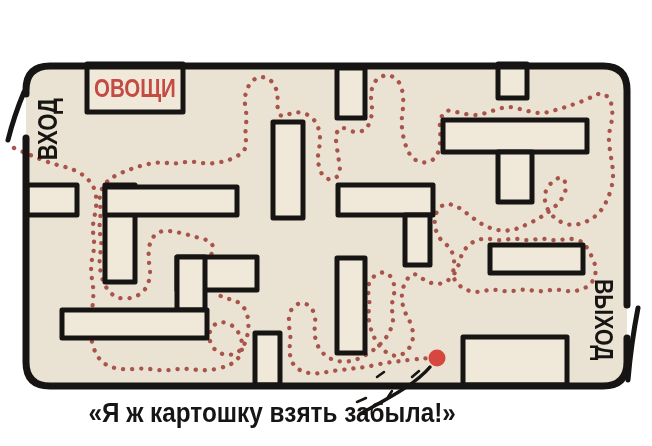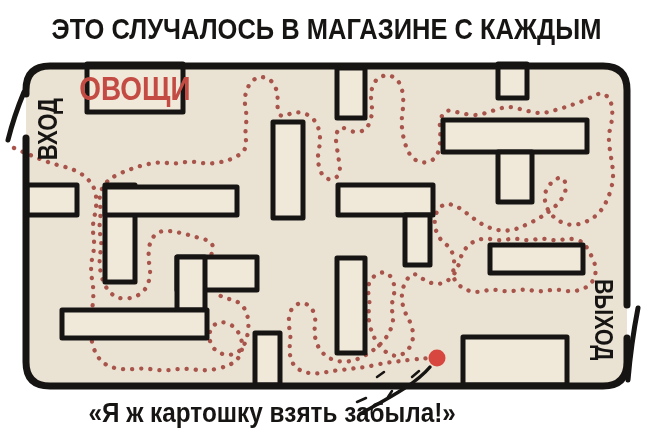--- a/index.html
+++ b/index.html
@@ -8,34 +8,31 @@
   .title{position:absolute;left:0;top:12px;width:652px;text-align:center;
          font-weight:700;font-size:30px;line-height:34px;color:#171513;white-space:nowrap;}
   .title .sq, .caption .sq{display:inline-block;transform:scaleX(0.85);transform-origin:center;}
   .caption{position:absolute;left:0;top:396px;width:544px;text-align:center;
          font-weight:700;font-size:27px;line-height:34px;color:#171513;white-space:nowrap;}
   .caption .sq{transform:scaleX(0.9);}
   svg{position:absolute;left:0;top:0;}
   .maplabel{position:absolute;display:flex;align-items:center;justify-content:center;
             font-weight:700;color:#c34b43;white-space:nowrap;}
   .maplabel .sq{display:inline-block;transform:scaleX(0.82);transform-origin:center;}
-  #label-vegetables{left:87px;top:64px;width:96px;height:48px;font-size:34px;}
+  #label-vegetables{left:87px;top:64px;width:96px;height:48px;font-size:25px;}
   #label-checkout{left:463px;top:337px;width:104px;height:48px;font-size:26px;}
   #label-entrance{left:-2px;top:113px;width:100px;height:32px;transform:rotate(-90deg);
                   color:#171513;font-size:27px;}
   #label-exit{left:554px;top:304px;width:100px;height:32px;transform:rotate(90deg);
                   color:#171513;font-size:26px;}
 </style>
 </head>
 <body>
 
 <div id="stage">
-  <div class="title">
-    <span class="sq">ЭТО СЛУЧАЛОСЬ В МАГАЗИНЕ С КАЖДЫМ</span>
-  </div>
 
   <svg id="map-svg" width="652" height="446" viewBox="0 0 652 446">
       <rect x="26" y="66" width="601" height="320" rx="24" fill="#eae2d2"></rect>
       <path d="M14,148Q45,162 61.5,166Q78,170 86.5,178Q95,186 96,196Q97,206 94.5,216Q92,226 93.5,236Q95,246 92.5,257Q90,268 92,279Q94,290 93,301Q92,312 91,323Q90,334 92.5,344Q95,354 100.5,360Q106,366 115,368Q124,370 134,369Q144,368 154,369.5Q164,371 174,369.5Q184,368 194,369.5Q204,371 213,369.5Q222,368 229,365Q236,362 239.5,356Q243,350 242,343Q241,336 237,330.5Q233,325 226.5,323Q220,321 215,324.5Q210,328 209.5,334.5Q209,341 212.5,346.5Q216,352 222.5,354Q229,356 235,353.5Q241,351 244,345Q247,339 248,331.5Q249,324 247.5,316.5Q246,309 241,304.5Q236,300 229,299Q222,298 217,293Q212,288 210.5,280Q209,272 210,264Q211,256 212.5,249Q214,242 205,239.5Q196,237 187,234.5Q178,232 169,231Q160,230 155,235Q150,240 149,248.5Q148,257 149.5,265.5Q151,274 148.5,282Q146,290 140,294Q134,298 126,298.5Q118,299 112.5,294.5Q107,290 104,283Q101,276 100,268Q99,260 100.5,252Q102,244 100.5,236Q99,228 100,220Q101,212 100,204Q99,196 101.5,190Q104,184 109,180Q114,176 121,173Q128,170 135.5,167.5Q143,165 151,163.5Q159,162 167,163Q175,164 183,162.5Q191,161 199,162.5Q207,164 215,163Q223,162 230,159.5Q237,157 242,152.5Q247,148 246,140.5Q245,133 246,124.5Q247,116 245.5,108Q244,100 246,92.5Q248,85 253,80.5Q258,76 264.5,77.5Q271,79 274.5,85.5Q278,92 277.5,100Q277,108 279,113Q281,118 287,115Q293,112 299.5,112.5Q306,113 311.5,117.5Q317,122 319,130.5Q321,139 319,148.5Q317,158 319,166.5Q321,175 326,178Q331,181 336,177.5Q341,174 339.5,164.5Q338,155 336.5,145Q335,135 338,130.5Q341,126 347.5,129.5Q354,133 360.5,131.5Q367,130 370,121.5Q373,113 371.5,103Q370,93 373,85.5Q376,78 383,76Q390,74 395.5,78.5Q401,83 402.5,92.5Q404,102 402.5,112Q401,122 402.5,132Q404,142 407.5,150Q411,158 417.5,161Q424,164 430.5,161Q437,158 439,149Q441,140 440,130.5Q439,121 442.5,115Q446,109 453,111Q460,113 468,114.5Q476,116 484,113.5Q492,111 500,108.5Q508,106 516,108Q524,110 532,112Q540,114 548,112Q556,110 564,107.5Q572,105 580,102Q588,99 594.5,95.5Q601,92 606,95.5Q611,99 612,108Q613,117 610.5,127Q608,137 609.5,147Q611,157 612.5,167Q614,177 611.5,187Q609,197 604.5,205Q600,213 593.5,217.5Q587,222 579,224Q571,226 563.5,223Q556,220 551,214Q546,208 545,200.5Q544,193 548,187Q552,181 557.5,178.5Q563,176 565,182Q567,188 564,194.5Q561,201 555.5,206Q550,211 544,215Q538,219 531,222.5Q524,226 517,228.5Q510,231 502.5,230.5Q495,230 488,227Q481,224 475,219.5Q469,215 463,210.5Q457,206 451,204.5Q445,203 440.5,207Q436,211 435,218.5Q434,226 437,233Q440,240 445.5,244Q451,248 453,255Q455,262 453.5,269.5Q452,277 456.5,282.5Q461,288 468.5,290.5Q476,293 484,291Q492,289 500,290.5Q508,292 516,290.5Q524,289 532,290.5Q540,292 548,290.5Q556,289 564,290.5Q572,292 579.5,290Q587,288 591.5,282.5Q596,277 595.5,269.5Q595,262 591.5,256Q588,250 586,246Q584,242 577,240Q570,238 563,239.5Q556,241 549,239.5Q542,238 535,239.5Q528,241 521,239.5Q514,238 507,239.5Q500,241 493,239.5Q486,238 479.5,239.5Q473,241 467.5,246.5Q462,252 460,260Q458,268 454,274Q450,280 444,282.5Q438,285 431.5,283Q425,281 419.5,276.5Q414,272 409.5,276.5Q405,281 403,288.5Q401,296 402.5,303.5Q404,311 407.5,317Q411,323 412.5,330Q414,337 411.5,343.5Q409,350 403.5,353.5Q398,357 392,355Q386,353 381.5,348Q377,343 374,337Q371,331 369.5,323.5Q368,316 369,308.5Q370,301 368.5,294Q367,287 370,281.5Q373,276 378.5,273.5Q384,271 388.5,274.5Q393,278 394,285Q395,292 393,299Q391,306 392.5,313Q394,320 391.5,327Q389,334 384.5,339.5Q380,345 374,349.5Q368,354 361,357.5Q354,361 346.5,361.5Q339,362 332.5,359.5Q326,357 321.5,351.5Q317,346 315.5,339Q314,332 315,325Q316,318 313.5,312Q311,306 306,304Q301,302 296,305Q291,308 289.5,315Q288,322 289.5,329Q291,336 290,343.5Q289,351 290.5,357.5Q292,364 297,368Q302,372 309,373Q316,374 324,372.5Q332,371 340.5,370Q349,369 357.5,368Q366,367 375,365Q384,363 392.5,362Q401,361 409,360Q417,359 423.5,358.5L430,358" fill="none" stroke="#a8544b" stroke-width="4.3" stroke-linecap="round" stroke-dasharray="0.1 9"></path>
       <rect x="87" y="64" width="96" height="48" fill="#f0e9da" stroke="#171513" stroke-width="5" stroke-linejoin="round"></rect>
       <rect x="27" y="185" width="50" height="30" fill="#f0e9da" stroke="#171513" stroke-width="5" stroke-linejoin="round"></rect>
       <rect x="105" y="185" width="30" height="97" fill="#f0e9da" stroke="#171513" stroke-width="5" stroke-linejoin="round"></rect>
       <rect x="105" y="187" width="132" height="28" fill="#f0e9da" stroke="#171513" stroke-width="5" stroke-linejoin="round"></rect>
       <rect x="273" y="122" width="30" height="96" fill="#f0e9da" stroke="#171513" stroke-width="5" stroke-linejoin="round"></rect>
       <rect x="337" y="68" width="28" height="50" fill="#f0e9da" stroke="#171513" stroke-width="5" stroke-linejoin="round"></rect>

